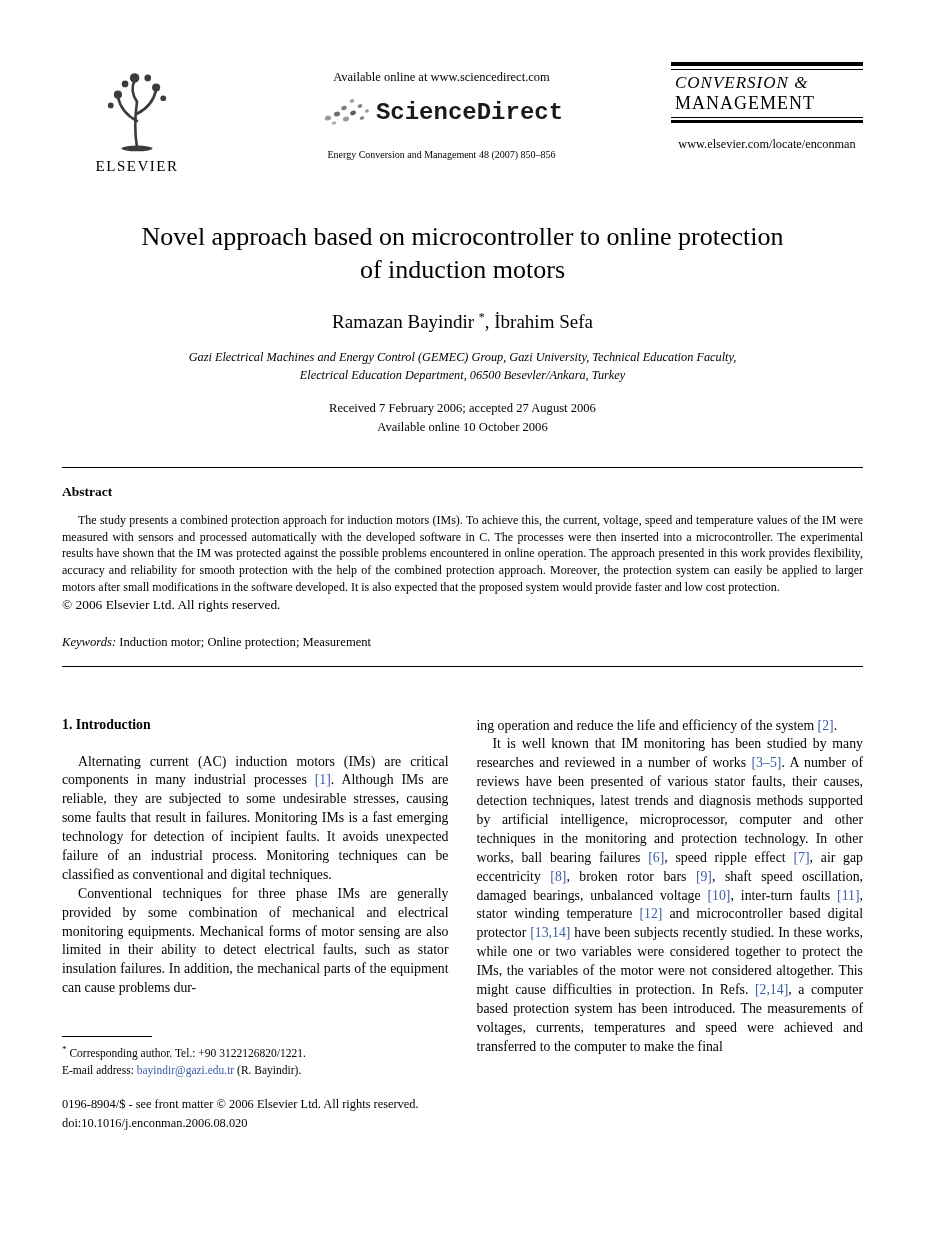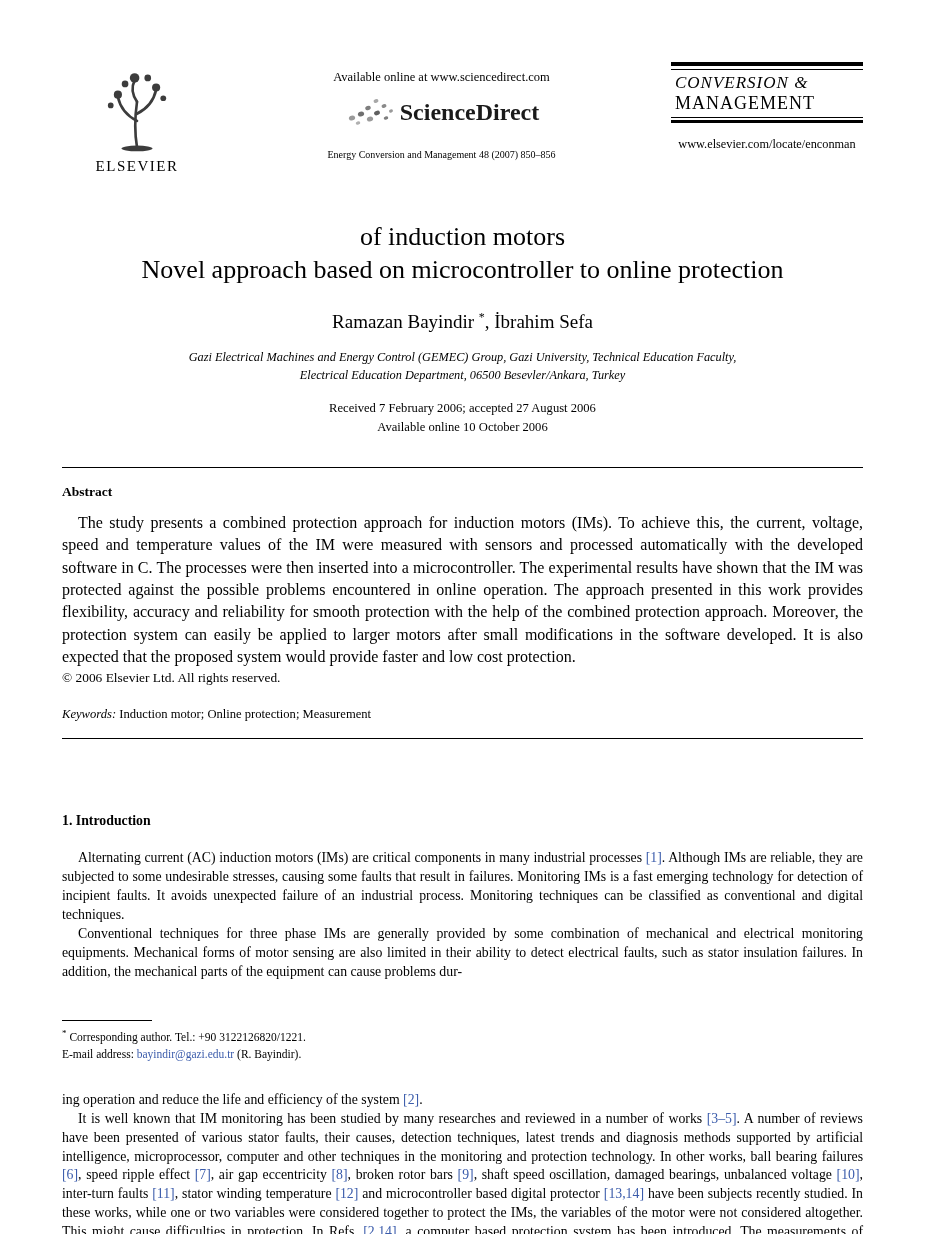--- a/index.html
+++ b/index.html
@@ -7,21 +7,21 @@
   body { font-family:"Liberation Serif", serif; color:#000; }
   .page { width:925px; height:1234px; padding:62px 62px 0 62px; position:relative; overflow:hidden; background:#fff; }
 
   
   .header { display:flex; justify-content:space-between; align-items:flex-start; }
   .elsevier-block { width:150px; text-align:center; padding-top:4px; }
   .elsevier-label { font-size:15px; letter-spacing:1.5px; margin-top:2px; }
   .header-center { flex:1; text-align:center; padding-top:8px; }
   .avail-online { font-size:12.5px; }
   .sd-row { display:inline-flex; align-items:center; margin-top:6px; }
-  .sd-wordmark { font-family:Liberation Serif, serif; font-weight:bold; font-size:24px; color:#1a1a1a; margin-left:4px; }
+  .sd-wordmark { font-family:Liberation Mono, monospace; font-weight:bold; font-size:24px; color:#1a1a1a; margin-left:4px; }
   .journal-ref { font-size:10px; margin-top:16px; }
   .right-block { width:192px; }
   .journal-logo { border-top:4px solid #000; padding-top:2px; }
   .journal-logo-inner { border-top:1px solid #000; border-bottom:1px solid #000; padding:3px 4px 4px 4px; margin-top:1px; margin-bottom:2px; text-align:left; }
   .journal-logo-bottom { border-top:3px solid #000; }
   .jl-1 { font-size:29px; letter-spacing:2px; line-height:1.05; }
   .jl-2 { font-size:17px; letter-spacing:1px; line-height:1.15;font-style:italic; }
   .jl-3 { font-size:18px; letter-spacing:1px; line-height:1.15; }
   .locate-url { font-size:12.3px; text-align:center; margin-top:14px; }
 
@@ -31,27 +31,27 @@
   .authors sup { font-size:12px; vertical-align:super; }
   .affiliation { text-align:center; font-style:italic; font-size:12.3px; line-height:1.45; margin-top:16px; }
   .dates { text-align:center; font-size:12.6px; line-height:1.5; margin-top:14px; }
 
   .rule { border-top:1px solid #000; height:0; }
   .rule-abs-top { margin-top:30px; }
   .rule-abs-bottom { margin-top:16px; }
 
   
   .abstract-heading { font-weight:bold; font-size:13.5px; margin-top:16px; }
-  .abstract-text { font-size:16px; line-height:1.4; text-align:justify; margin-top:12px; text-indent:16px; }
+  .abstract-text { font-size:12px; line-height:1.4; text-align:justify; margin-top:12px; text-indent:16px; }
   .abstract-copy { font-size:13.4px; line-height:1.4; }
   .keywords-line { font-size:12.6px; margin-top:20px; }
   .keywords-label { font-style:italic; }
 
   
-  .columns { display:flex; gap:28px; margin-top:74px;flex-direction:column; }
+  .columns { display:flex; gap:28px; margin-top:50px; }
   .col { flex:1; min-width:0; }
   .section-heading { font-weight:bold; font-size:13.8px; }
   .para { font-size:13.8px; line-height:1.37; text-align:justify; margin-top:0; }
   .para + .para { margin-top:0; }
   .para.indent { text-indent:16px; }
   .col-left .section-heading { margin-bottom:20px; }
   .cite { color:#3b5cab; }
 
   
   .footnote { margin-top:38px; }
@@ -125,22 +125,22 @@
           <div class="jl-2">CONVERSION &amp;</div>
           <div class="jl-3">MANAGEMENT</div>
         </div>
         <div class="journal-logo-bottom"></div>
       </div>
       <div class="locate-url">www.elsevier.com/locate/enconman</div>
     </div>
   </div>
 
   <div class="title">
+    <div>Novel approach based on microcontroller to online protection</div>
     <div>of induction motors</div>
-    <div>Novel approach based on microcontroller to online protection</div>
   </div>
 
   <div class="authors">
     <span>Ramazan Bayindir</span>
     <sup>*</sup><span>, İbrahim Sefa</span>
   </div>
 
   <div class="affiliation">
     <div>Gazi Electrical Machines and Energy Control (GEMEC) Group, Gazi University, Technical Education Faculty,</div>
     <div>Electrical Education Department, 06500 Besevler/Ankara, Turkey</div>

